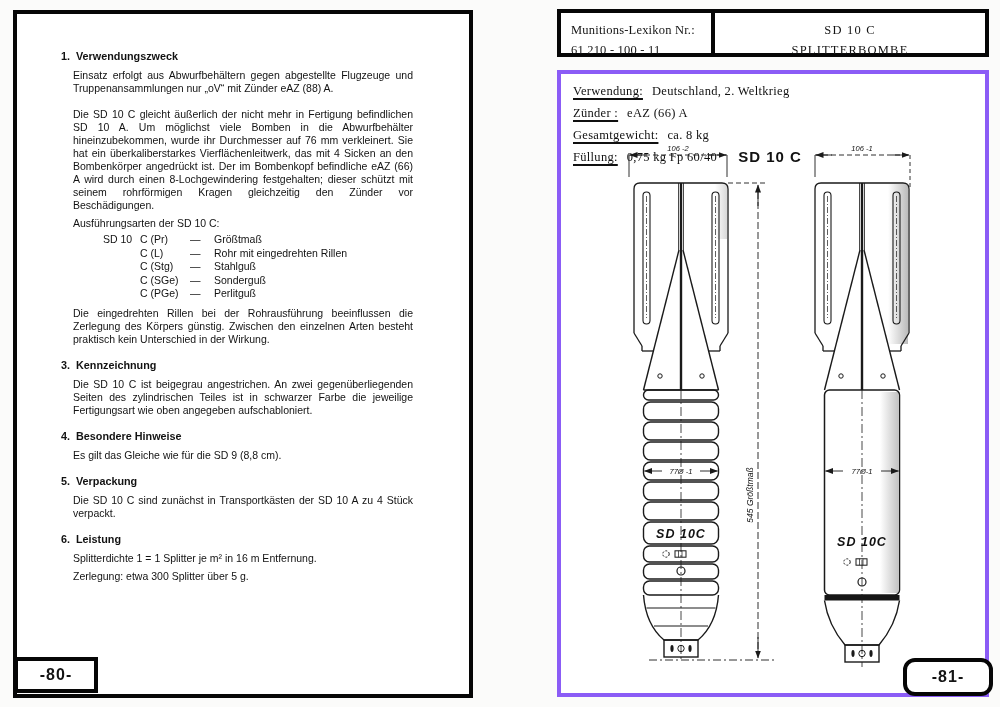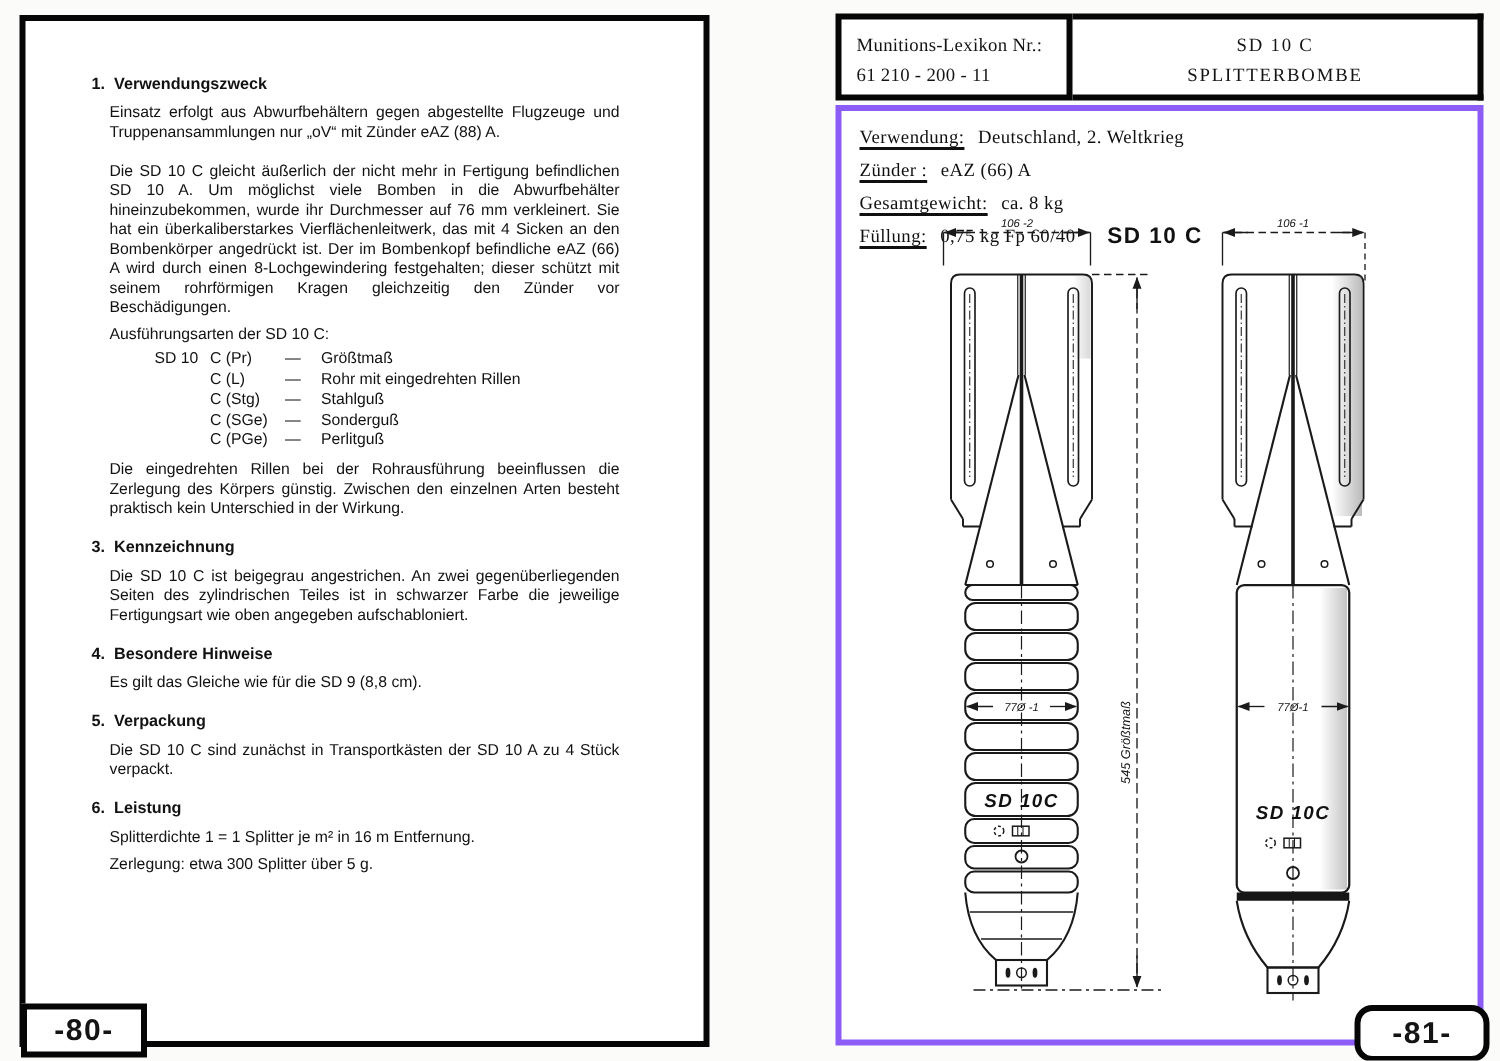--- a/index.html
+++ b/index.html
@@ -24,27 +24,27 @@
   .list-intro{text-align:left;margin-bottom:3px;}
   .variants{margin-left:42px;margin-bottom:6px;}
   .variant-row{white-space:nowrap;line-height:13.5px;}
   .v-prefix{display:inline-block;width:37px;}
   .v-name{display:inline-block;width:50px;}
   .v-dash{display:inline-block;width:24px;}
   
   .pagenum-box{
     position:absolute;background:#fff;border:4px solid #060606;
     display:flex;align-items:center;justify-content:center;
-    font-weight:bold;font-size:20px;letter-spacing:1px;z-index:5;margin-top:12px;
+    font-weight:bold;font-size:16px;letter-spacing:1px;z-index:5;
   }
   .pagenum-left{left:14px;top:657px;width:76px;height:28px;}
   .pagenum-right{left:903px;top:658px;width:82px;height:30px;border-radius:12px;}
   
   .rp-header{
-    position:absolute;left:557px;top:9px;width:432px;height:58px;
+    position:absolute;left:557px;top:9px;width:432px;height:48px;
     display:flex;background:#fff;
     font-family:"Liberation Serif", serif;font-size:12.5px;
   }
   .rp-header-left{
     width:136px;border:4px solid #060606;
     padding:7px 4px 0 10px;line-height:20px;letter-spacing:0.2px;
   }
   .rp-header-right{
     flex:1;border:4px solid #060606;border-left:0;
     text-align:center;padding-top:7px;line-height:20px;letter-spacing:1.2px;
@@ -109,21 +109,21 @@
       </div>
     </div>
 </div>
 <div class="pagenum-box pagenum-left">
   <span>-80-</span>
 </div>
 
 <div class="rp-header">
   <div class="rp-header-left">
     <div>Munitions-Lexikon Nr.:</div>
-    <div>61 210 - 200 - 11</div>
+    <div>61 210 - 100 - 11</div>
   </div>
   <div class="rp-header-right">
     <div>SD 10 C</div>
     <div>SPLITTERBOMBE</div>
   </div>
 </div>
 
 <div class="rp-body">
   <div class="info" id="info">
       <div class="info-row"><span class="info-label">Verwendung:</span><span class="info-value">Deutschland, 2. Weltkrieg</span></div>

